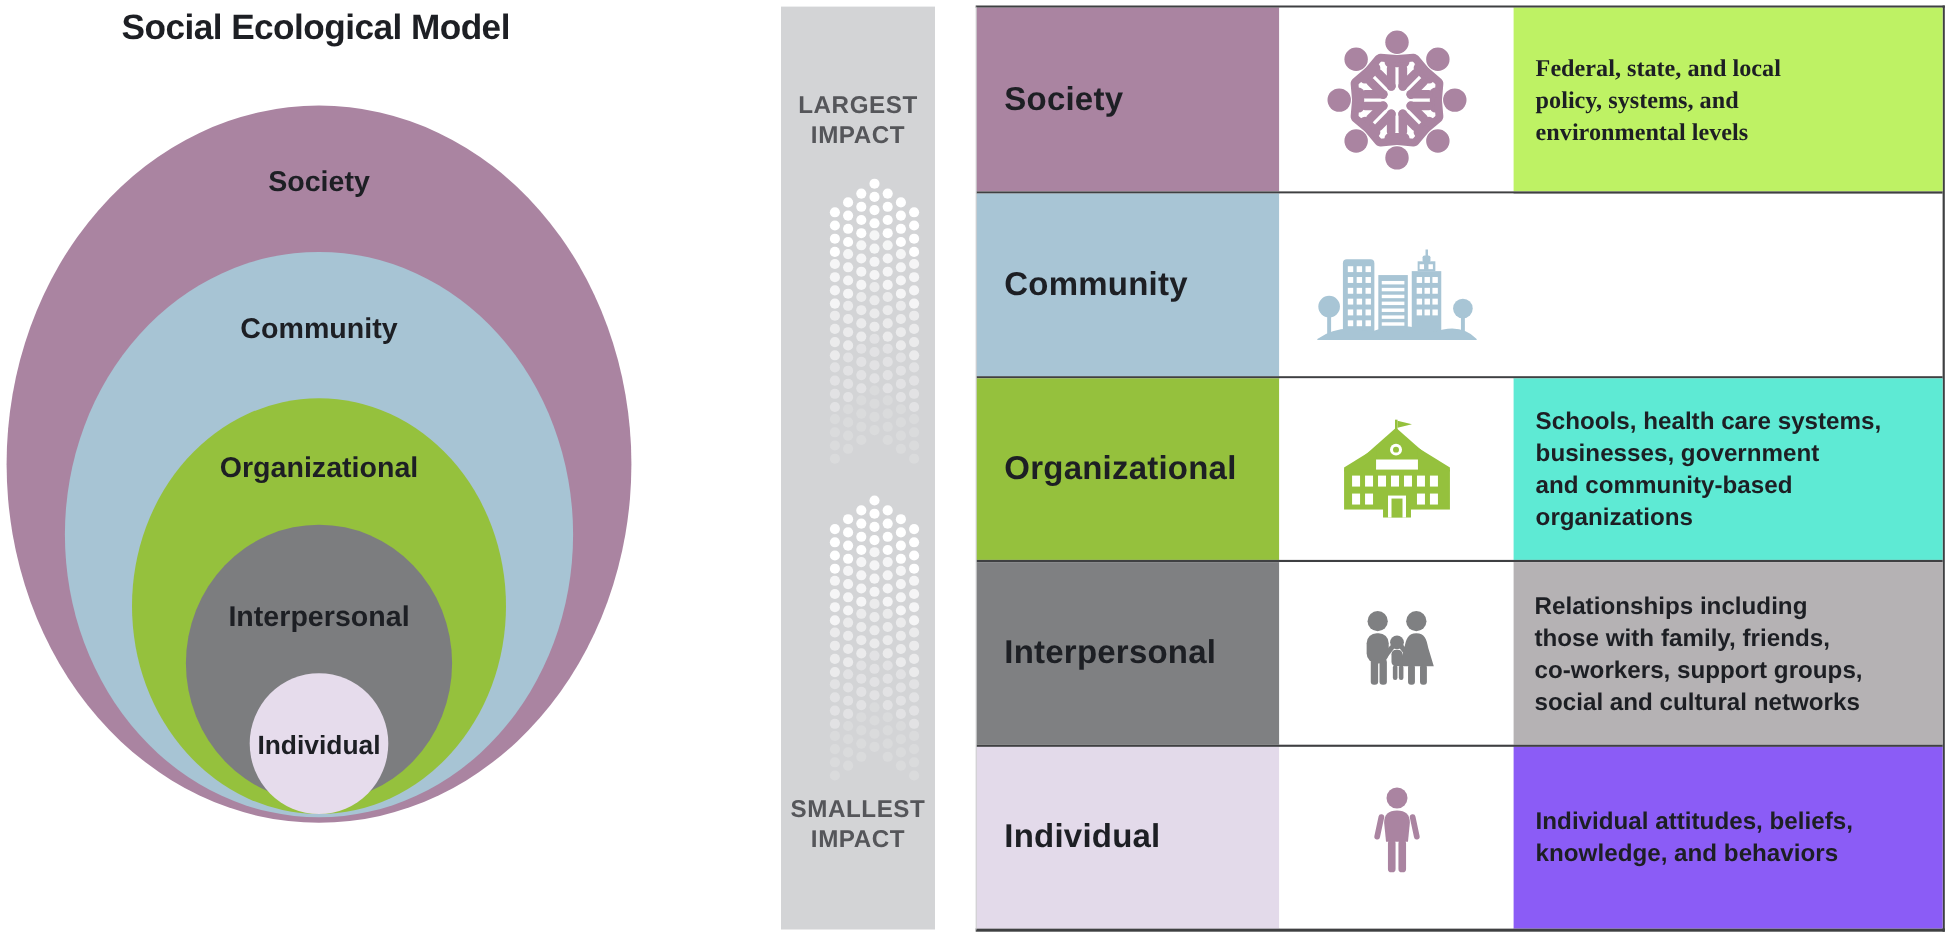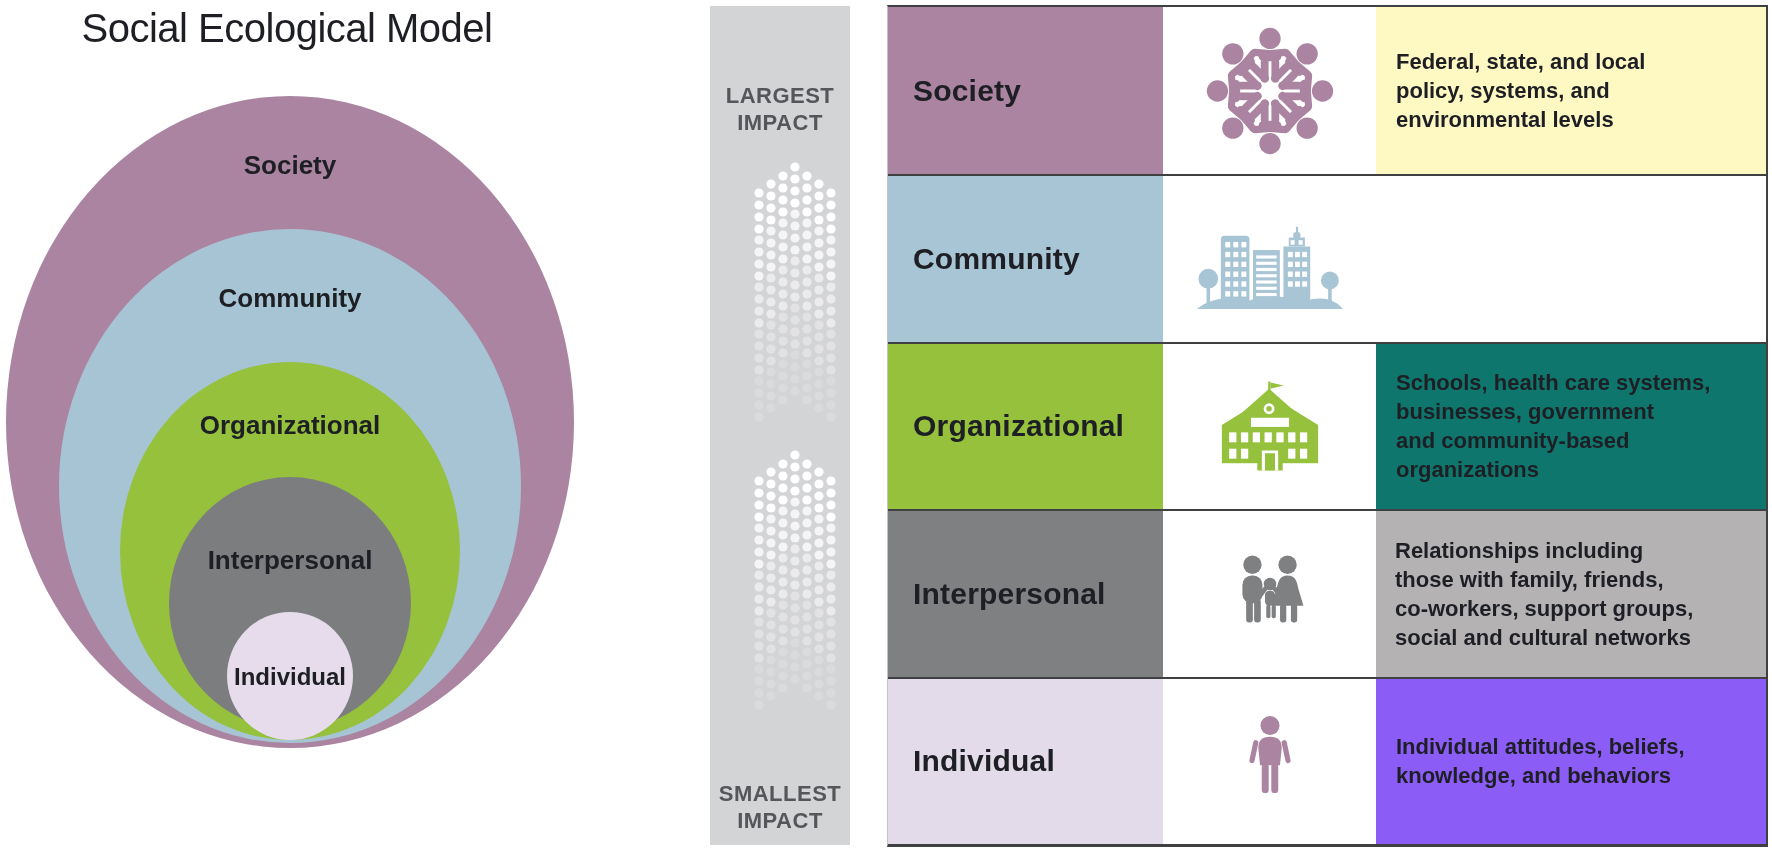--- a/index.html
+++ b/index.html
@@ -4,36 +4,36 @@
 <style>
   html,body{margin:0;padding:0;background:#ffffff;}
   #app{
     position:relative;width:1772px;height:856px;overflow:hidden;background:#fff;
     font-family:"Liberation Sans","DejaVu Sans",sans-serif;color:#1e2025;
   }
   
   .circle-panel{position:absolute;left:0;top:0;width:600px;height:856px;}
   .diagram-title{
     position:absolute;top:6px;left:0;width:574px;text-align:center;
-    font-size:40px;font-weight:400;letter-spacing:-0.5px;color:#1d1f24;
+    font-size:32px;font-weight:700;letter-spacing:-0.5px;color:#1d1f24;
   }
   .circles-svg{position:absolute;left:0;top:0;}
   .circles-svg text{
     font-family:"Liberation Sans","DejaVu Sans",sans-serif;
     font-weight:700;fill:#1d1f24;text-anchor:middle;
   }
   
   .impact-bar{position:absolute;left:710px;top:6px;width:140px;height:839px;}
   .impact-label{
     position:absolute;left:0;width:100%;text-align:center;
     font-size:22px;font-weight:700;line-height:27px;letter-spacing:0.5px;
     color:#55565a;white-space:pre-line;
   }
   .impact-label.largest{top:76px;}
-  .impact-label.smallest{top:774px;}
+  .impact-label.smallest{top:716px;}
   .chevron-svg{position:absolute;left:0;}
   .chevron-svg.group1{top:151px;}
   .chevron-svg.group2{top:439px;}
   
   .impact-table{
     position:absolute;left:887px;top:5px;width:881px;height:842px;box-sizing:border-box;
     display:grid;grid-template-rows:repeat(5,1fr);
     border-top:2px solid #3f4042;border-right:2px solid #3f4042;
     border-bottom:3px solid #3f4042;border-left:1px solid #c4c4c6;
     background:#fff;
@@ -147,21 +147,21 @@
           <use href="#soc-fig"></use>
           <use href="#soc-fig" transform="rotate(45 50 50)"></use>
           <use href="#soc-fig" transform="rotate(90 50 50)"></use>
           <use href="#soc-fig" transform="rotate(135 50 50)"></use>
           <use href="#soc-fig" transform="rotate(180 50 50)"></use>
           <use href="#soc-fig" transform="rotate(225 50 50)"></use>
           <use href="#soc-fig" transform="rotate(270 50 50)"></use>
           <use href="#soc-fig" transform="rotate(315 50 50)"></use>
         </svg>
       </div>
-      <div class="cell-desc" style="background-color: #fef9c3;">Federal, state, and local
+      <div class="cell-desc" style="background-color: #bef264; font-family: Liberation Serif, serif;">Federal, state, and local
 policy, systems, and
 environmental levels</div>
     </div>
 
     <div class="t-row">
       <div class="cell-label" style="background-color: rgb(168, 197, 213);">Community</div>
       <div class="cell-icon">
         <svg width="152" height="108" viewBox="0 0 170 120" fill="#a8c5d5">
           <circle cx="16" cy="82" r="11"></circle>
             <rect x="14" y="88" width="4" height="24"></rect>
@@ -246,21 +246,21 @@
             <rect x="20" y="80" width="8" height="11"></rect>
               <rect x="33" y="80" width="8" height="11"></rect>
             <rect x="85" y="80" width="8" height="11"></rect>
               <rect x="98" y="80" width="8" height="11"></rect>
           </g>
           <rect x="51" y="78" width="28" height="26"></rect>
           <rect x="56" y="82" width="18" height="22" fill="#ffffff"></rect>
           <rect x="59.5" y="85" width="11" height="19"></rect>
         </svg>
       </div>
-      <div class="cell-desc" style="background-color: #0f766e;">Schools, health care systems,
+      <div class="cell-desc" style="background-color: #5eead4;">Schools, health care systems,
 businesses, government
 and community-based
 organizations</div>
     </div>
 
     <div class="t-row">
       <div class="cell-label" style="background-color: rgb(127, 128, 130);">Interpersonal</div>
       <div class="cell-icon">
         <svg width="92" height="86" viewBox="0 0 110 100" fill="#7f8082">
           <circle cx="34" cy="15" r="11"></circle>

